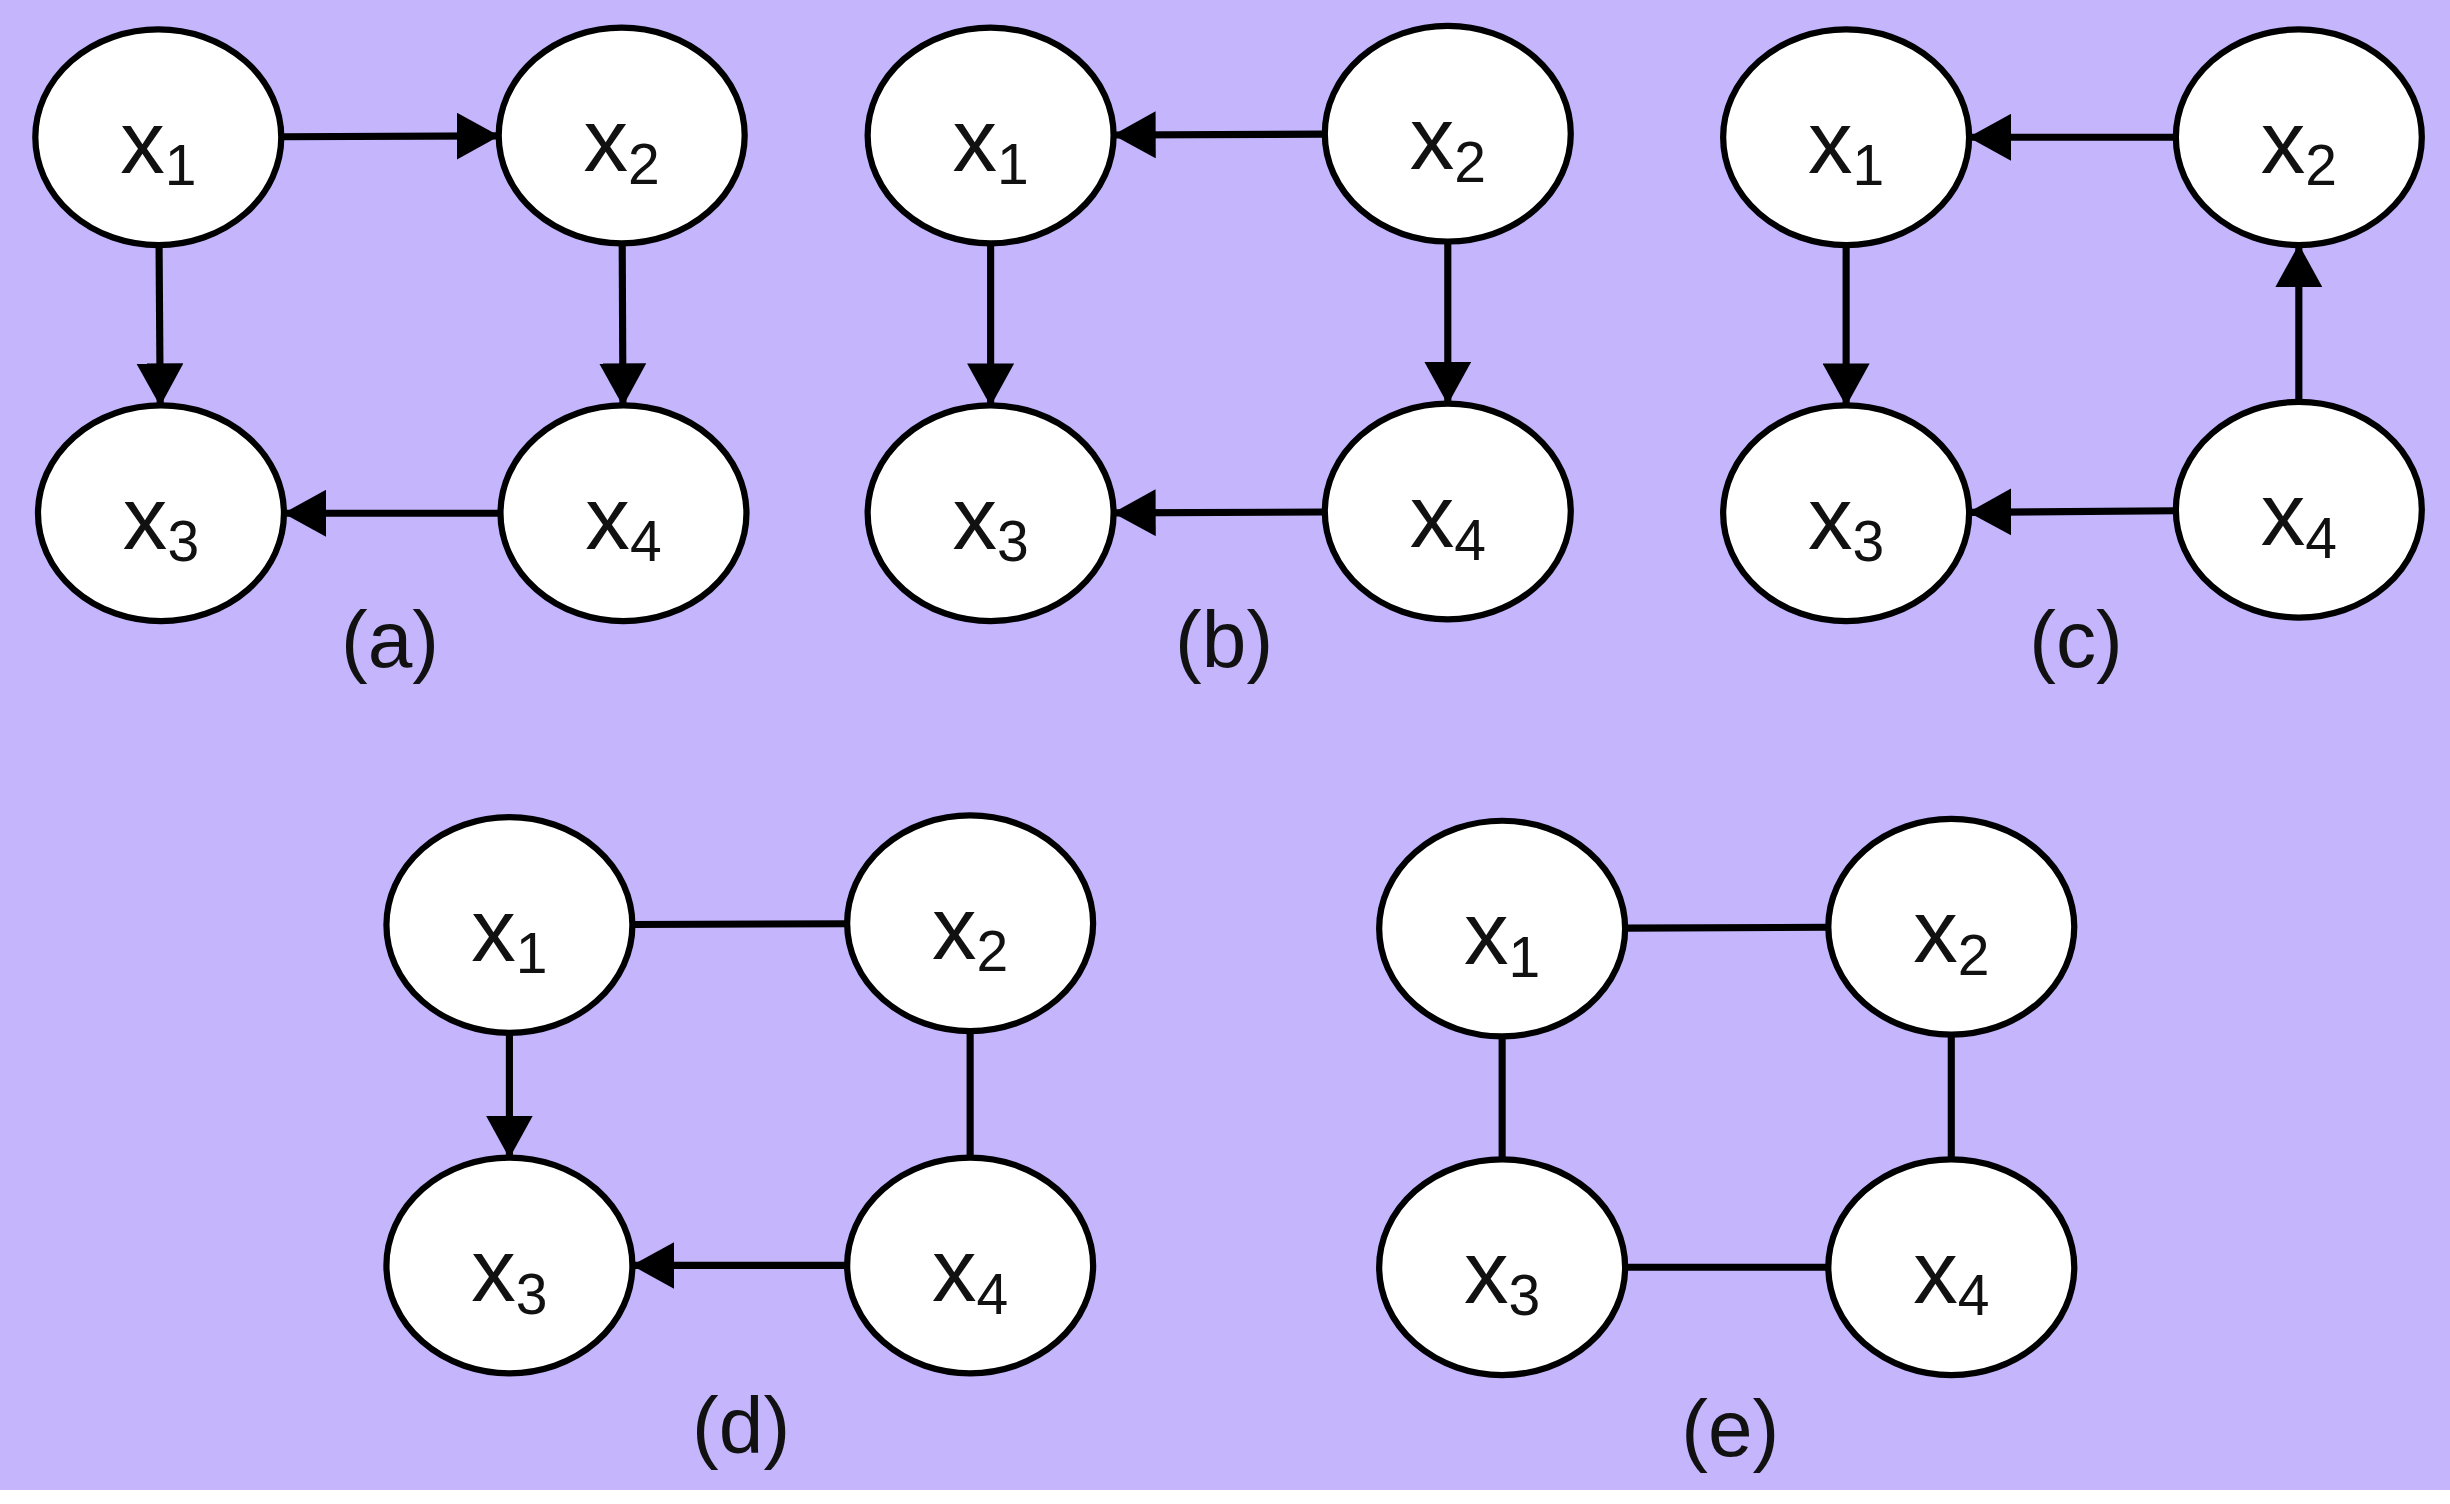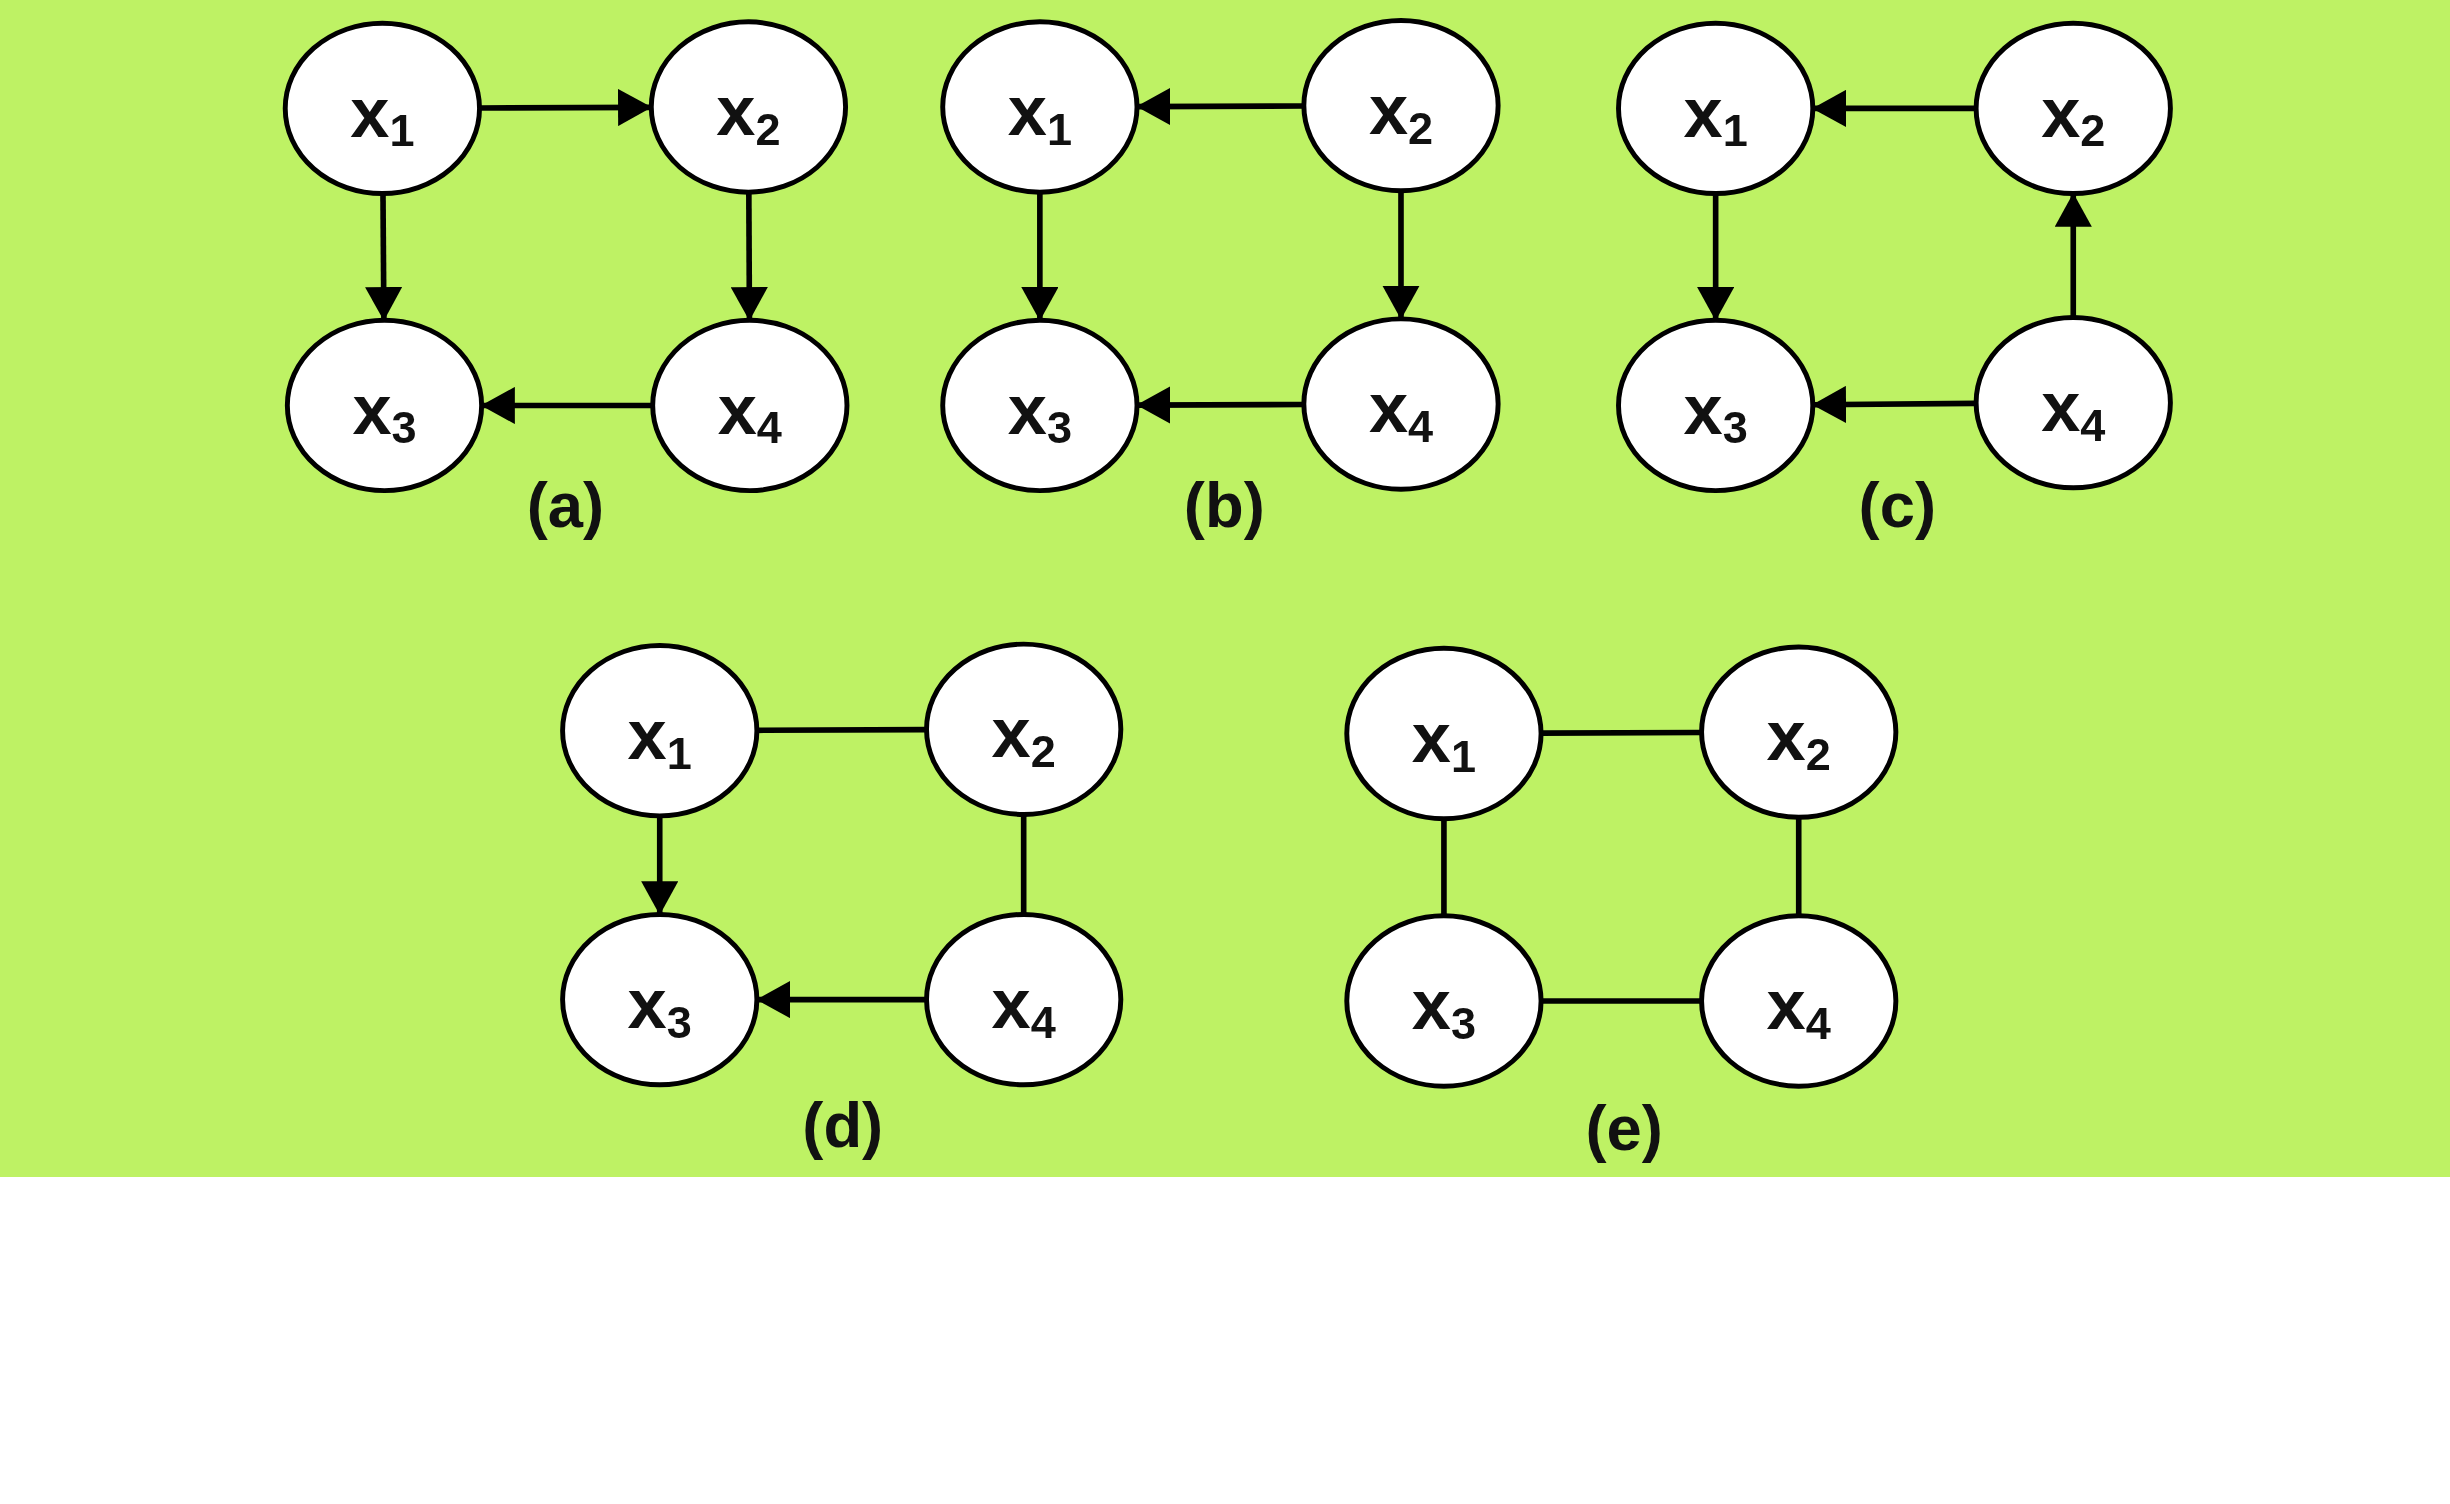--- a/index.html
+++ b/index.html
@@ -3,24 +3,23 @@
 <meta charset="utf-8">
 <style>
   html, body {
     margin: 0;
     padding: 0;
     background: #ffffff;
   }
   .figure-page {
     position: relative;
     width: 2450px;
-    height: 1177px;
-    background: #bef264;
+    height: 1490px;
+    background: #c4b5fd;
     overflow: hidden;
-    font-weight: bold;
   }
   #diagram {
     position: absolute;
     left: 0;
     top: 0;
     width: 100%;
     height: 100%;
   }
   .node {
     fill: #ffffff;

